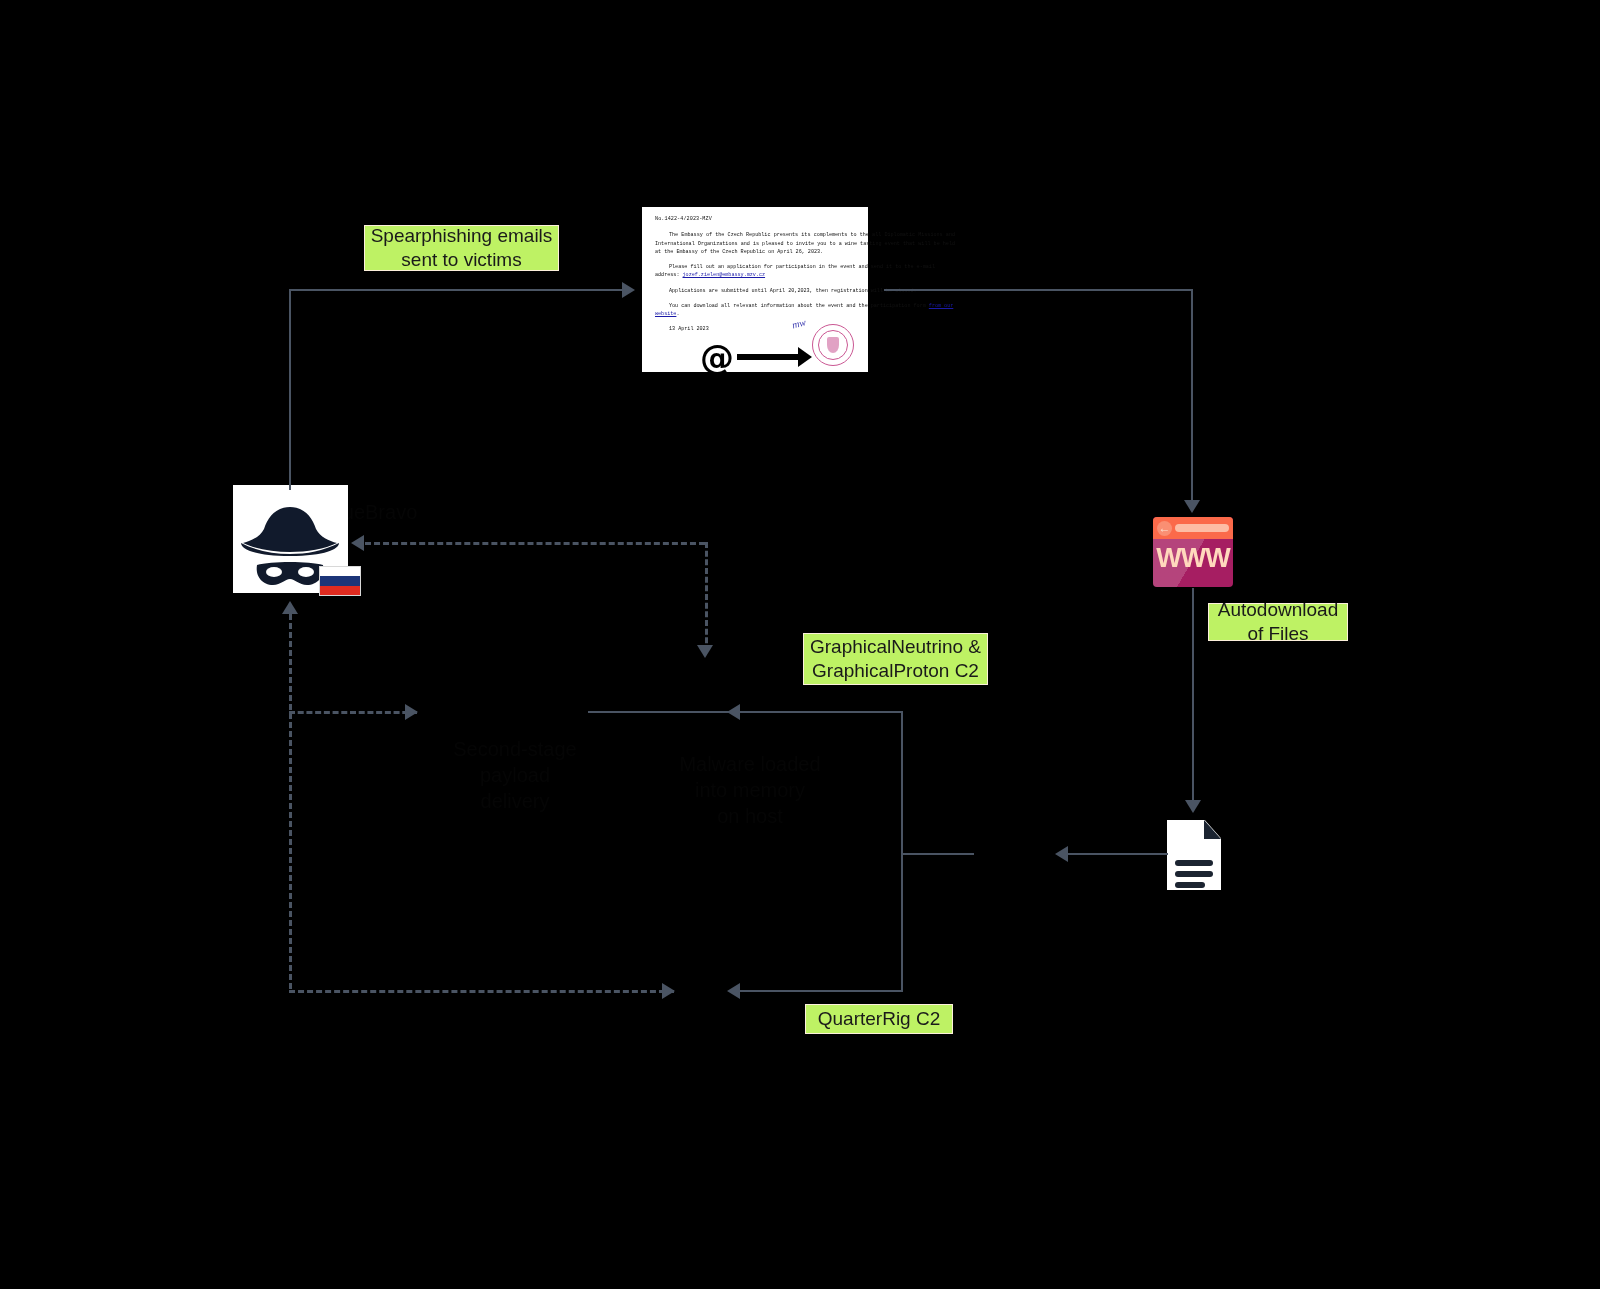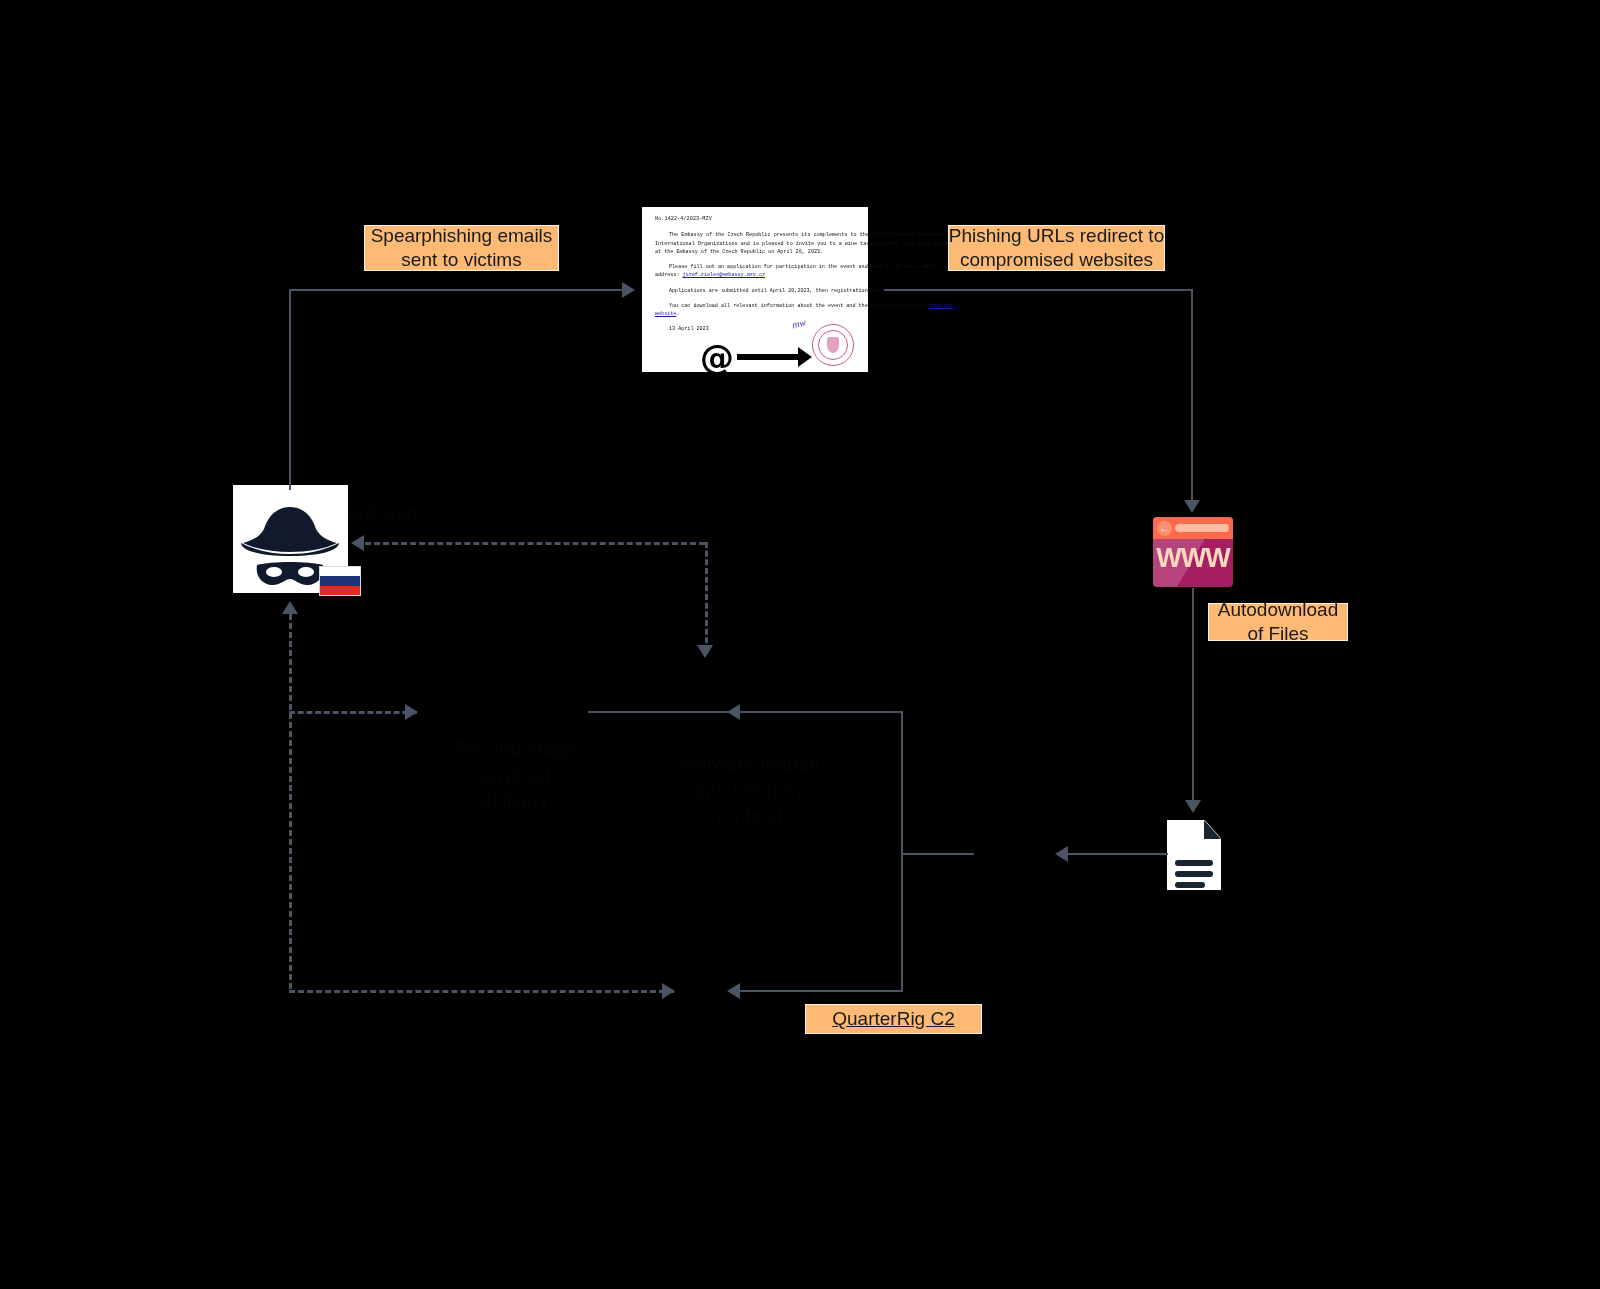--- a/index.html
+++ b/index.html
@@ -13,21 +13,21 @@
     position: relative;
     width: 1600px;
     height: 1289px;
     background: #000000;
     overflow: hidden;
   }
 
   
   .note {
     position: absolute;
-    background: #fdba74;
+    background: #bef264;
     color: #1a1a1a;
     border: 1px solid #fdf0dc;
     font-size: 19px;
     line-height: 1.28;
     text-align: center;
     display: flex;
     align-items: center;
     justify-content: center;
     white-space: pre;
     padding: 4px 10px;
@@ -271,25 +271,25 @@
       <div class="datestamp">13  April 2023</div>
       <div class="at">@</div>
       <div class="bigarrow"></div>
       <div class="sig">mw</div>
       <div class="seal"></div>
     </div>
   </div>
 
   <div class="note" style="left:364px; top:225px; width:195px; height:46px;">Spearphishing emails
 sent to victims</div>
-  <div class="note" style="left:948px; top:225px; width:217px; height:46px;">Phishing URLs redirect to
-compromised websites</div>
   <div class="note" style="left:1208px; top:603px; width:140px; height:38px;">Autodownload
 of Files</div>
-  <div class="note" style="left:805px; top:1004px; width:177px; height:30px;text-decoration:underline;">QuarterRig C2</div>
+  <div class="note" style="left:803px; top:633px; width:185px; height:52px;">GraphicalNeutrino &amp;
+GraphicalProton C2</div>
+  <div class="note" style="left:805px; top:1004px; width:148px; height:30px;">QuarterRig C2</div>
 
   <div class="darknode" style="left:325px; top:497px; width:210px; height:30px; justify-content:flex-start;">BlueBravo</div>
   <div class="darknode" style="left:420px; top:735px; width:190px; height:80px;">Second-stage
 payload
 delivery</div>
   <div class="darknode" style="left:650px; top:745px; width:200px; height:90px;">Malware loaded
 into memory
 on host</div>
 
   <div id="hacker-icon">

